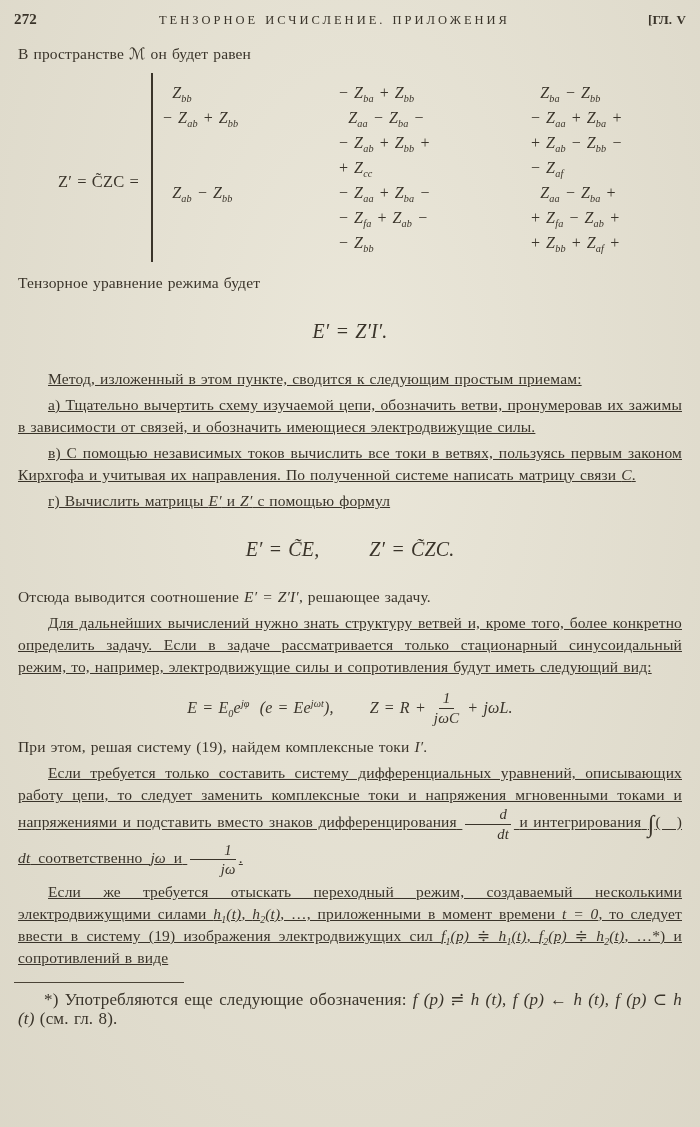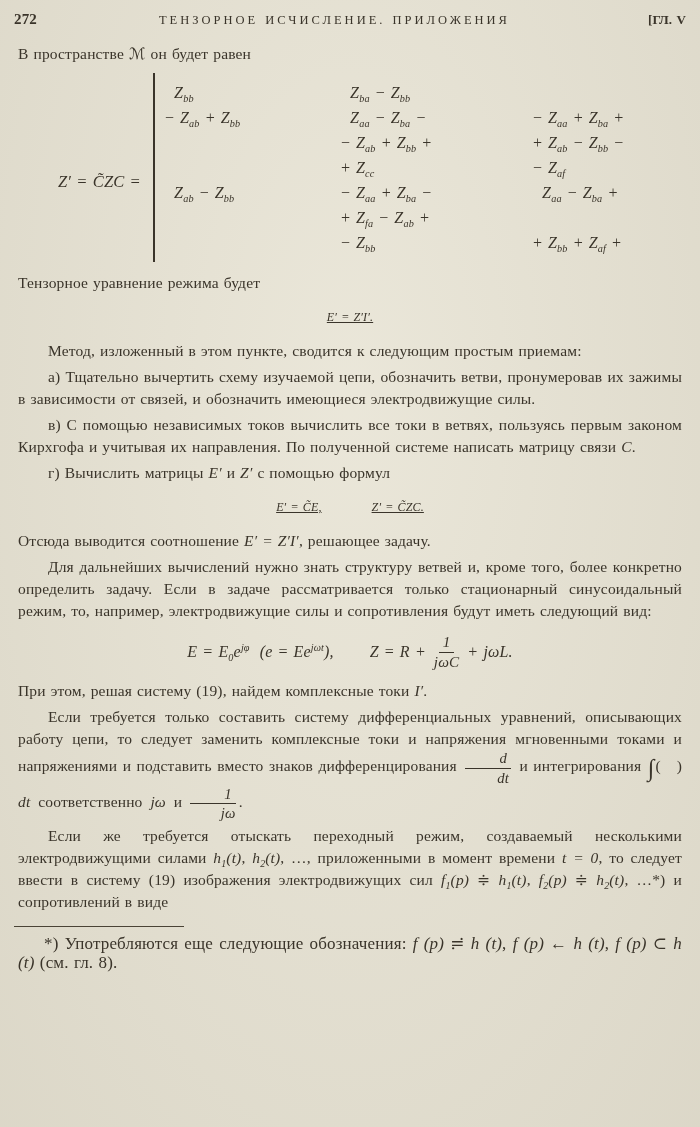--- a/index.html
+++ b/index.html
@@ -11,40 +11,40 @@
     font-family:"Liberation Serif","DejaVu Serif","DejaVu Sans",serif;
     font-size:15.5px;line-height:22px;
     letter-spacing:0.15px;word-spacing:0.06em;
     overflow:hidden;
   }
   .pagehead{display:flex;justify-content:space-between;align-items:baseline;margin-bottom:12px;}
   .pno{font-weight:700;font-size:15px;}
   .rtitle{font-size:12.5px;letter-spacing:3px;transform:translateX(-8px);}
   .chref{font-weight:700;font-size:13px;}
   p{margin:4px;text-align:justify;}
-  .ind{text-indent:30px;}
+  .ind{text-indent:30px;text-decoration:underline;}
   .noind{text-indent:0;}
   .mt{margin-top:10px;}
   
   .matrix-wrap{display:flex;align-items:center;margin:8px 0 10px 44px;}
-  .mlhs{font-style:italic;font-size:16.5px;margin-right:12px;white-space:pre;margin-top:28px;}
+  .mlhs{font-size:16.5px;margin-right:12px;white-space:pre;margin-top:28px;}
   .bracket{align-self:stretch;width:9px;border-top:2px solid #3a342a;border-bottom:2px solid #3a342a;}
   .bleft{border-left:2px solid #3a342a;margin-right:9px;}
   .bright{border-right:2px solid #3a342a;margin-left:9px;}
   .mgrid{padding:7px 0;}
   .mrow{display:flex;gap:34px;}
   .mcell{white-space:pre;font-style:italic;font-size:16px;line-height:25px;}
   .mc1{width:142px;}
   .mc2{width:158px;}
   .mc3{width:168px;}
   sub{font-size:0.64em;line-height:0;}
   sup{font-size:0.64em;line-height:0;}
   .mperiod{align-self:flex-end;margin-left:3px;font-weight:700;}
   
-  .formula{text-align:center;font-style:italic;font-size:12px;margin:12px 0;text-decoration:underline;}
+  .formula{text-align:center;font-style:italic;font-size:20px;margin:26px 0;}
   .ezl{margin-right:50px;}
   .flexf{display:flex;justify-content:center;align-items:center;font-style:italic;font-size:16px;margin:12px 0 10px 0;}
   .flexf .fp{margin:0 5px;}
   .flexf .wgap{width:26px;}
   .frac{display:inline-flex;flex-direction:column;align-items:center;vertical-align:middle;font-style:italic;font-size:0.95em;line-height:1.1;margin:0 3px;}
   .fnum{border-bottom:1px solid #3a342a;padding:0 4px 1px 4px;}
   .fden{padding-top:1px;}
   .intsign{font-size:24px;vertical-align:middle;font-style:normal;margin:0 1px;}
   i{font-style:italic;}
   
@@ -63,20 +63,21 @@
   </div>
 
   <p class="noind">В пространстве <i>ℳ</i> он будет равен</p>
 
   <div class="matrix-wrap">
     <span class="mlhs">Z′ = C̃ZC =</span>
     <span class="bracket bleft"></span>
     <div class="mgrid">
       <div class="mrow">
         <span class="mcell mc1">  Z<sub>bb</sub></span>
+        <span class="mcell mc2">− Z<sub>ba</sub> + Z<sub>bb</sub></span>
         <span class="mcell mc3">  Z<sub>ba</sub> − Z<sub>bb</sub></span>
       </div>
       <div class="mrow">
         <span class="mcell mc1">− Z<sub>ab</sub> + Z<sub>bb</sub></span>
         <span class="mcell mc2">  Z<sub>aa</sub> − Z<sub>ba</sub> −</span>
         <span class="mcell mc3">− Z<sub>aa</sub> + Z<sub>ba</sub> +</span>
       </div>
       <div class="mrow">
         <span class="mcell mc1"></span>
         <span class="mcell mc2">− Z<sub>ab</sub> + Z<sub>bb</sub> +</span>
@@ -87,20 +88,21 @@
         <span class="mcell mc2">+ Z<sub>cc</sub></span>
         <span class="mcell mc3">− Z<sub>af</sub></span>
       </div>
       <div class="mrow">
         <span class="mcell mc1">  Z<sub>ab</sub> − Z<sub>bb</sub></span>
         <span class="mcell mc2">− Z<sub>aa</sub> + Z<sub>ba</sub> −</span>
         <span class="mcell mc3">  Z<sub>aa</sub> − Z<sub>ba</sub> +</span>
       </div>
       <div class="mrow">
         <span class="mcell mc1"></span>
+        <span class="mcell mc2">− Z<sub>fa</sub> + Z<sub>ab</sub> −</span>
         <span class="mcell mc3">+ Z<sub>fa</sub> − Z<sub>ab</sub> +</span>
       </div>
       <div class="mrow">
         <span class="mcell mc1"></span>
         <span class="mcell mc2">− Z<sub>bb</sub></span>
         <span class="mcell mc3">+ Z<sub>bb</sub> + Z<sub>af</sub> +</span>
       </div>
       <div class="mrow">
         <span class="mcell mc1"></span>
         <span class="mcell mc2"></span>

